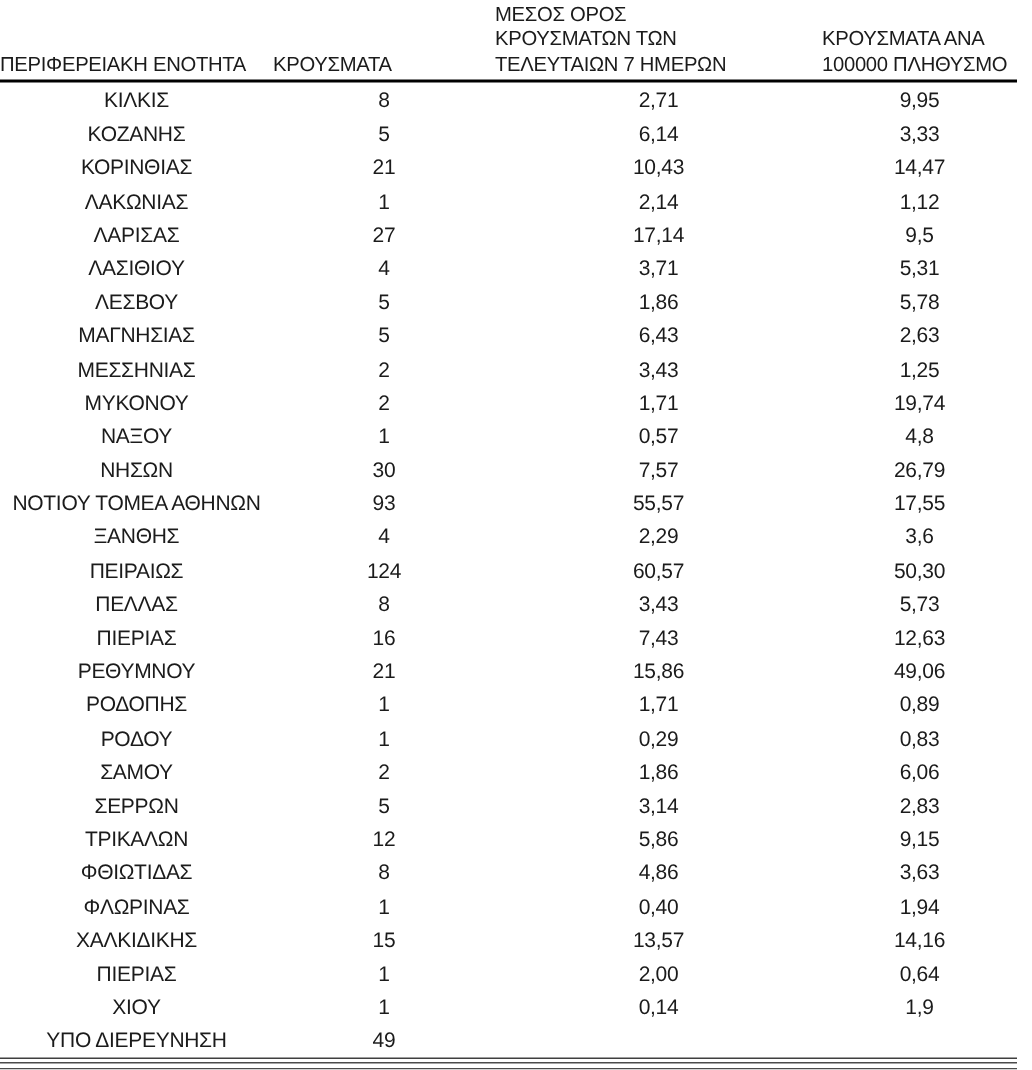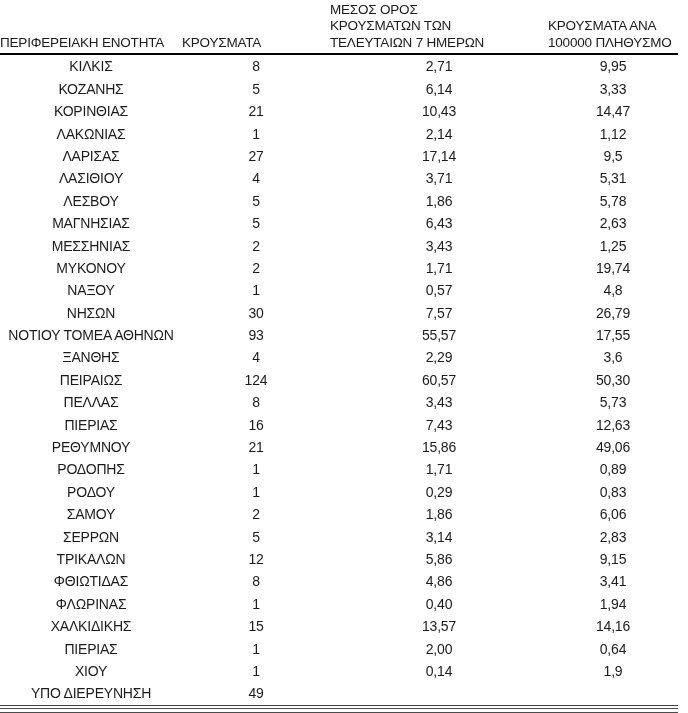--- a/index.html
+++ b/index.html
@@ -247,21 +247,21 @@
     <td>ΤΡΙΚΑΛΩΝ</td>
     <td>12</td>
     <td>5,86</td>
     <td>9,15</td>
   </tr>
 
   <tr>
     <td>ΦΘΙΩΤΙΔΑΣ</td>
     <td>8</td>
     <td>4,86</td>
-    <td>3,41</td>
+    <td>3,63</td>
   </tr>
 
   <tr>
     <td>ΦΛΩΡΙΝΑΣ</td>
     <td>1</td>
     <td>0,40</td>
     <td>1,94</td>
   </tr>
 
   <tr>

